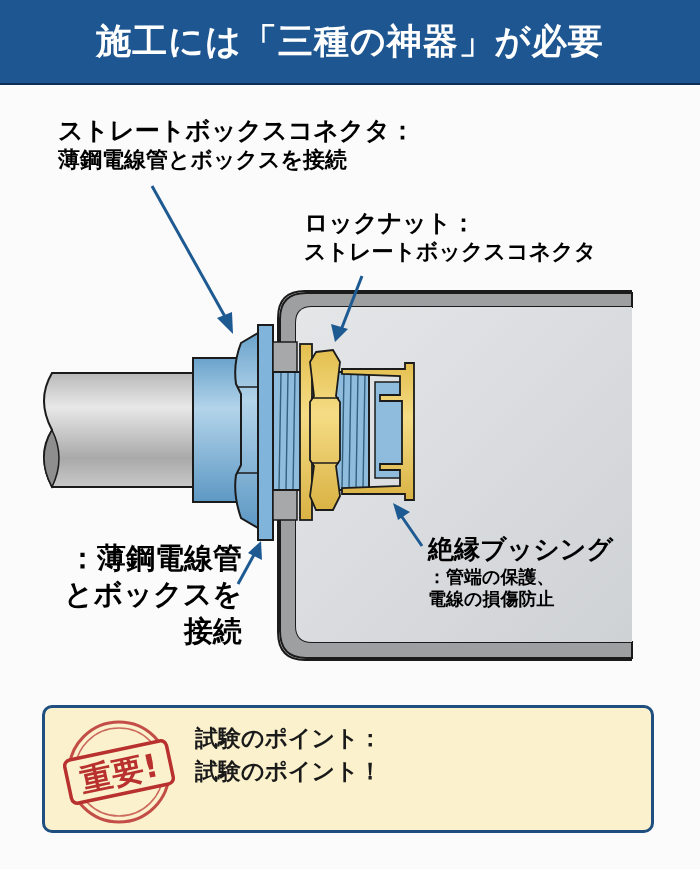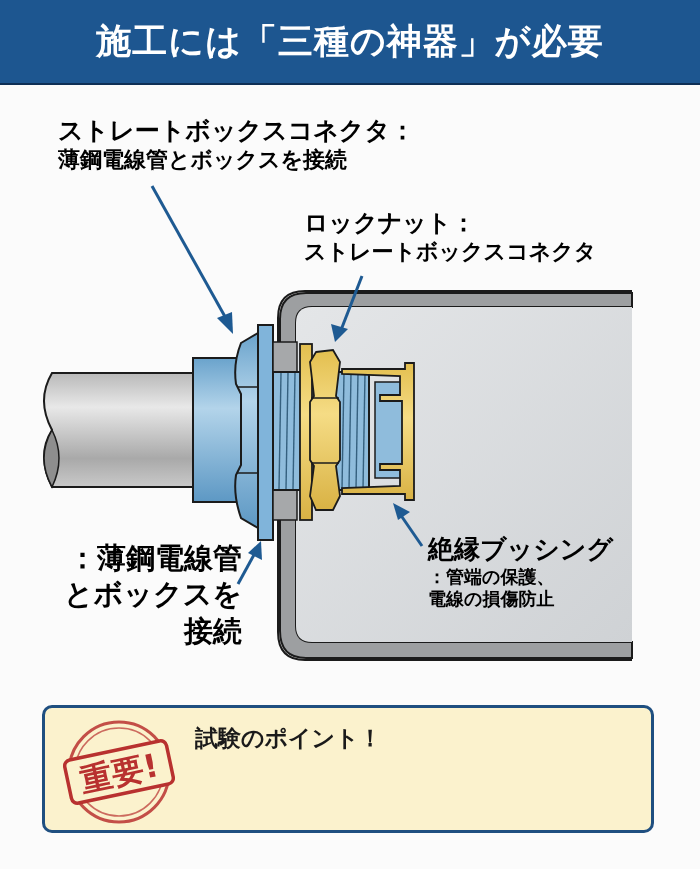--- a/index.html
+++ b/index.html
@@ -143,15 +143,16 @@
 <div class="note">
   <svg class="stamp" viewBox="0 0 112 112" xmlns="http://www.w3.org/2000/svg">
     <circle cx="56" cy="56" r="50" fill="none" stroke="#b8312f" stroke-width="3" opacity="0.85"></circle>
     <circle cx="56" cy="56" r="44" fill="none" stroke="#b8312f" stroke-width="1.5" opacity="0.7"></circle>
     <g transform="rotate(-12 56 56)">
       <rect x="4" y="34" width="104" height="44" rx="6" fill="#fbf2cd" stroke="#b8312f" stroke-width="3.5"></rect>
       <text x="56" y="68" text-anchor="middle" font-size="32" font-weight="bold" fill="#b8312f" font-family="DejaVu Sans, sans-serif">重要!</text>
     </g>
   </svg>
   <div class="note-text">
+    <span>試験のポイント：</span>
     <span>試験のポイント！</span>
   </div>
 </div>
 
 </body></html>

